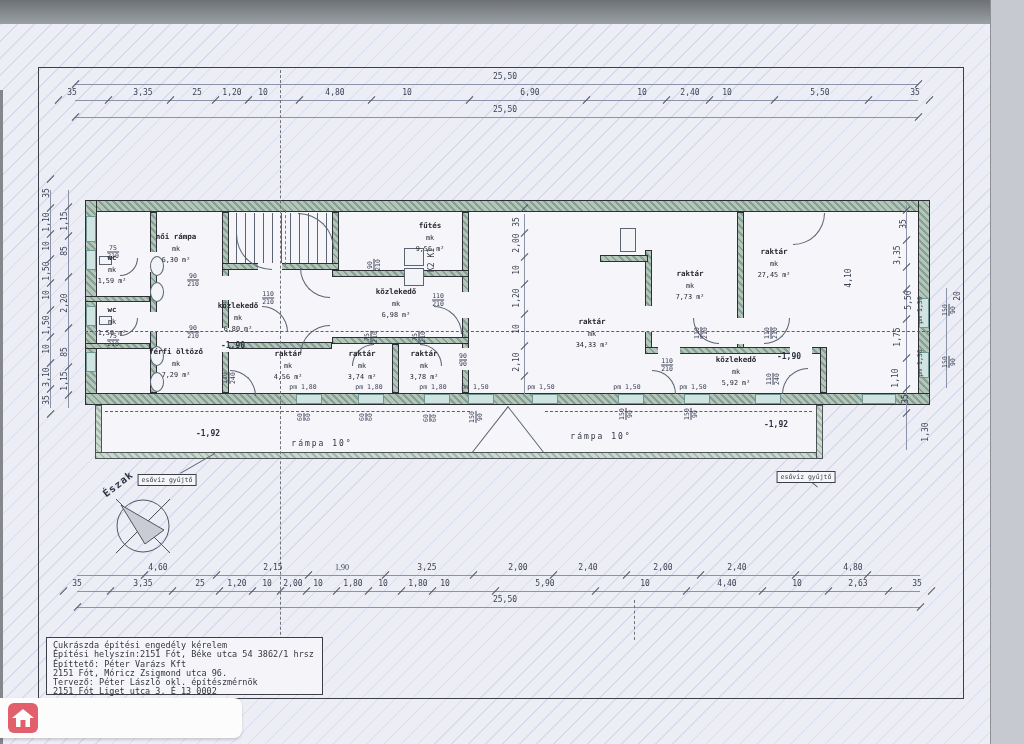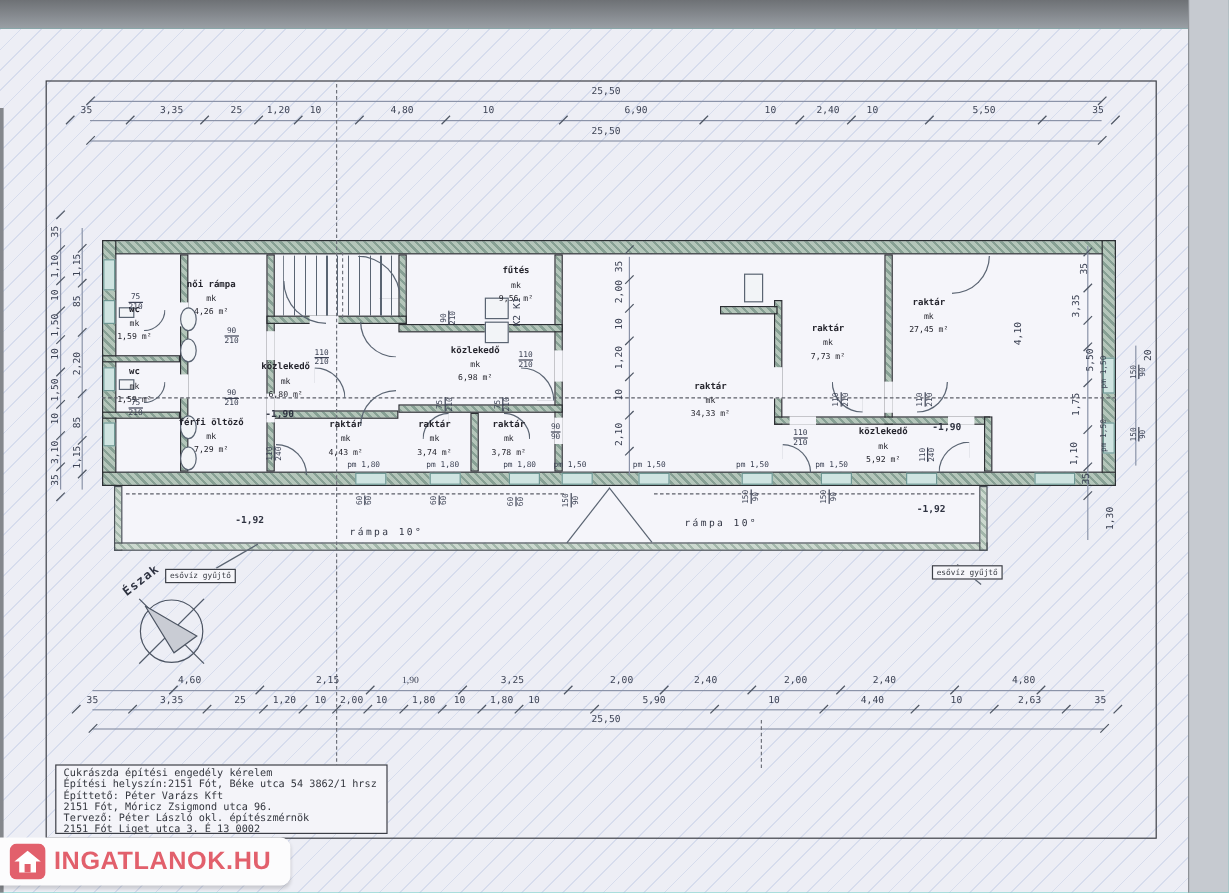--- a/index.html
+++ b/index.html
@@ -304,26 +304,26 @@
       <div class="dim rot" style="position: absolute; left: 516px; top: 298px; transform: translate(-50%, -50%) rotate(-90deg);">1,20</div>
       <div class="dim rot" style="position: absolute; left: 516px; top: 329px; transform: translate(-50%, -50%) rotate(-90deg);">10</div>
       <div class="dim rot" style="position: absolute; left: 516px; top: 362px; transform: translate(-50%, -50%) rotate(-90deg);">2,10</div>
       <div class="tick" style="position: absolute; left: 524px; top: 203px;"></div>
       <div class="tick" style="position: absolute; left: 524px; top: 227.5px;"></div>
       <div class="tick" style="position: absolute; left: 524px; top: 251.5px;"></div>
       <div class="tick" style="position: absolute; left: 524px; top: 279px;"></div>
       <div class="tick" style="position: absolute; left: 524px; top: 308.5px;"></div>
       <div class="tick" style="position: absolute; left: 524px; top: 340.5px;"></div>
       <div class="tick" style="position: absolute; left: 524px; top: 371px;"></div>
-      <div class="room" style="position: absolute; left: 176px; top: 247px;"><span class="nm">női rámpa</span><br><span class="mk">mk</span><br><span class="ar">4,26 m²</span></div>
+      <div class="room" style="position: absolute; left: 176px; top: 247px;"><span class="nm">női rámpa</span><br><span class="mk">mk</span><br><span class="ar">6,30 m²</span></div>
       <div class="room" style="position: absolute; left: 112px; top: 268px;"><span class="nm">wc</span><br><span class="mk">mk</span><br><span class="ar">1,59 m²</span></div>
       <div class="room" style="position: absolute; left: 112px; top: 320px;"><span class="nm">wc</span><br><span class="mk">mk</span><br><span class="ar">1,59 m²</span></div>
       <div class="room" style="position: absolute; left: 176px; top: 362px;"><span class="nm">férfi öltöző</span><br><span class="mk">mk</span><br><span class="ar">7,29 m²</span></div>
       <div class="room" style="position: absolute; left: 238px; top: 316px;"><span class="nm">közlekedő</span><br><span class="mk">mk</span><br><span class="ar">6,80 m²</span></div>
-      <div class="room" style="position: absolute; left: 288px; top: 364px;"><span class="nm">raktár</span><br><span class="mk">mk</span><br><span class="ar">4,43 m²</span></div>
+      <div class="room" style="position: absolute; left: 288px; top: 364px;"><span class="nm">raktár</span><br><span class="mk">mk</span><br><span class="ar">4,56 m²</span></div>
       <div class="room" style="position: absolute; left: 394px; top: 236px; margin-left: 36px;"><span class="nm">fűtés</span><br><span class="mk">mk</span><br><span class="ar">9,56 m²</span></div>
       <div class="room" style="position: absolute; left: 396px; top: 302px;"><span class="nm">közlekedő</span><br><span class="mk">mk</span><br><span class="ar">6,98 m²</span></div>
       <div class="room" style="position: absolute; left: 362px; top: 364px;"><span class="nm">raktár</span><br><span class="mk">mk</span><br><span class="ar">3,74 m²</span></div>
       <div class="room" style="position: absolute; left: 424px; top: 364px;"><span class="nm">raktár</span><br><span class="mk">mk</span><br><span class="ar">3,78 m²</span></div>
       <div class="room" style="position: absolute; left: 592px; top: 332px;"><span class="nm">raktár</span><br><span class="mk">mk</span><br><span class="ar">34,33 m²</span></div>
       <div class="room" style="position: absolute; left: 690px; top: 284px;"><span class="nm">raktár</span><br><span class="mk">mk</span><br><span class="ar">7,73 m²</span></div>
       <div class="room" style="position: absolute; left: 774px; top: 262px;"><span class="nm">raktár</span><br><span class="mk">mk</span><br><span class="ar">27,45 m²</span></div>
       <div class="room" style="position: absolute; left: 736px; top: 370px;"><span class="nm">közlekedő</span><br><span class="mk">mk</span><br><span class="ar">5,92 m²</span></div>
       <div class="lvl" style="position: absolute; left: 233px; top: 345px;">-1,90</div>
       <div class="lvl" style="position: absolute; left: 789px; top: 356px;">-1,90</div>
@@ -384,15 +384,14 @@
     <div>Tervező: Péter László okl. építészmérnök</div>
     <div>2151 Fót Liget utca 3. É 13 0002</div>
   </div>
 
   <div id="watermark">
     <svg width="30" height="30" viewBox="0 0 30 30">
       <rect x="0" y="0" width="30" height="30" rx="6" fill="#e2606c"></rect>
       <path d="M15 6 L26 15 H22 V24 H8 V15 H4 Z" fill="#ffffff"></path>
       <rect x="12.5" y="17" width="5" height="7" fill="#e2606c"></rect>
     </svg>
-    <span id="wm-text">INGATLANOK.HU</span>
   </div>
 </div>
 
 </body></html>

